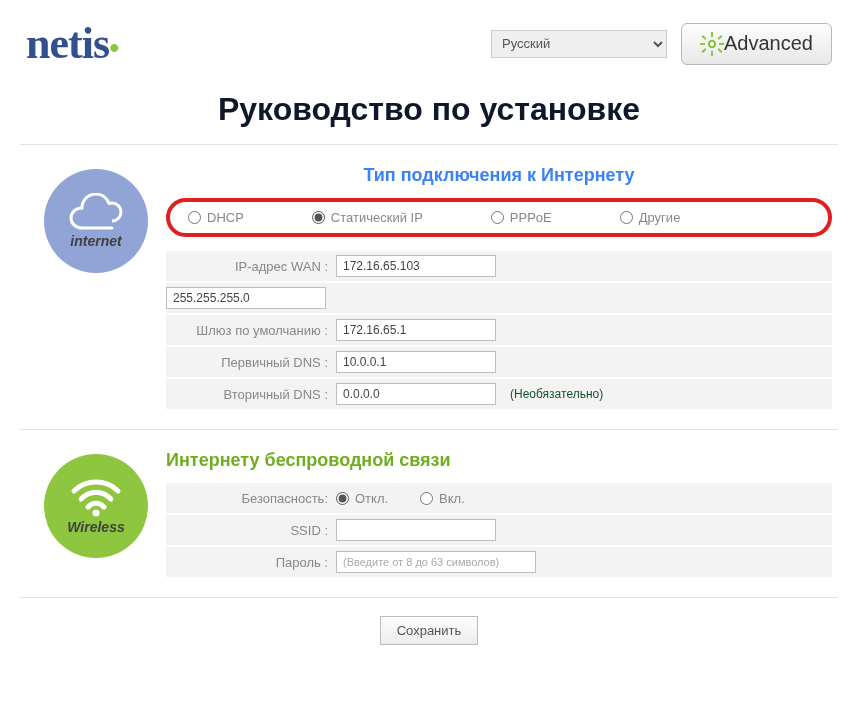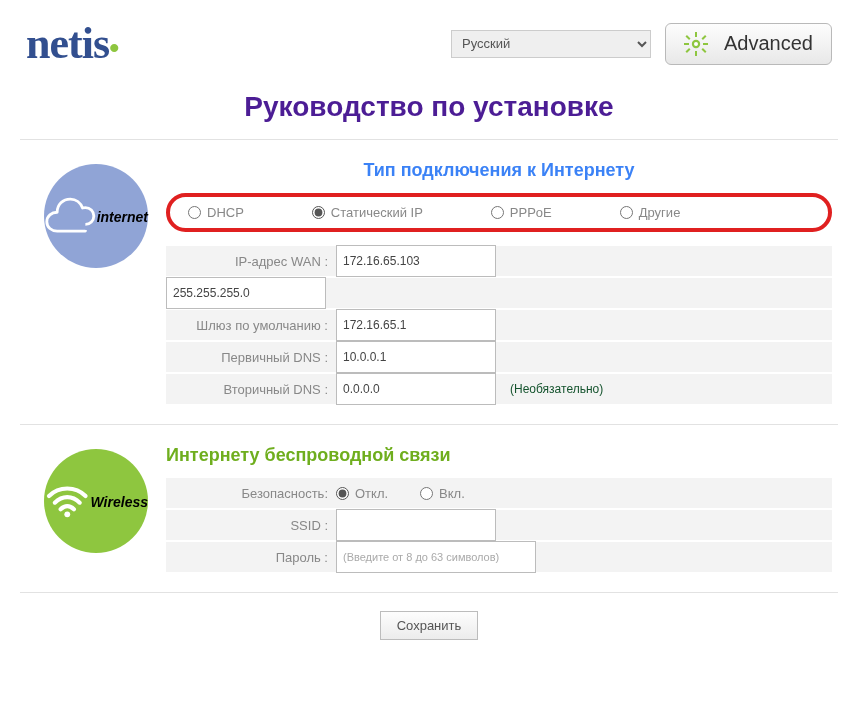--- a/index.html
+++ b/index.html
@@ -30,47 +30,47 @@
     color: #8ec63f;
     font-size: 30px;
     vertical-align: middle;
   }
   .head-right {
     display: flex;
     align-items: center;
     gap: 14px;
   }
   .lang-select {
-    width: 200px;
+    width: 176px;
     height: 28px;
     background: #efefef;
     border: 1px solid #ccc;
     color: #555;
     font-size: 13px;
     padding: 0 6px;
   }
   .adv-btn {
     display: flex;
     align-items: center;
-    gap: 16px;
+    gap: 0;
     border: 1px solid #b9b9b9;
     background: linear-gradient(#fdfdfd,#e8e8e8);
     border-radius: 6px;
     padding: 8px 18px;
     font-size: 20px;
     color: #333;
     cursor: pointer;
   }
   .gear {
     width: 24px; height: 24px; display:inline-block;
   }
   .title {
     text-align: center;
-    font-size: 28px;
-    color: #4c1d95;
+    font-size: 32px;
+    color: #0f172a;
     font-weight: bold;
     padding: 8px 0 16px 0;
   }
   hr.sep {
     border: none;
     border-top: 1px solid #e2e2e2;
     margin: 0 2px;
   }
   .section {
     display: flex;
@@ -79,22 +79,22 @@
   .badge {
     width: 140px;
     flex: 0 0 140px;
     display: flex;
     align-items: flex-start;
     justify-content: center;
     padding-top: 4px;
   }
   .circle {
     width: 104px; height: 104px; border-radius: 50%;
-    display: flex; flex-direction: row; align-items:center; justify-content:center;
-    color: #000000;
+    display: flex; flex-direction: column; align-items:center; justify-content:center;
+    color: #404040;
   }
   .circle.blue { background: #90a4d6; }
   .circle.green { background: #8ec63f; }
   .circle .bword { font-style: italic; font-size: 14px; margin-top: 2px; font-weight: bold; }
   .content {
     flex: 1;
   }
   .sec-title {
     font-size: 18px;
     font-weight: bold;
@@ -123,21 +123,21 @@
   }
   .form-row .label {
     width: 170px;
     text-align: right;
     padding-right: 8px;
     color: #888;
     font-size: 13px;
   }
   .form-row input[type=text] {
     width: 160px;
-    height: 32px;
+    height: 22px;
     border: 1px solid #bcbcbc;
     padding: 0 6px;
     font-size: 12px;
     color: #444;
   }
   .form-row input::placeholder { color: #aaa; font-size: 11px; }
   .hint {
     margin-left: 14px;
     color: #14532d;
     font-size: 12px;

